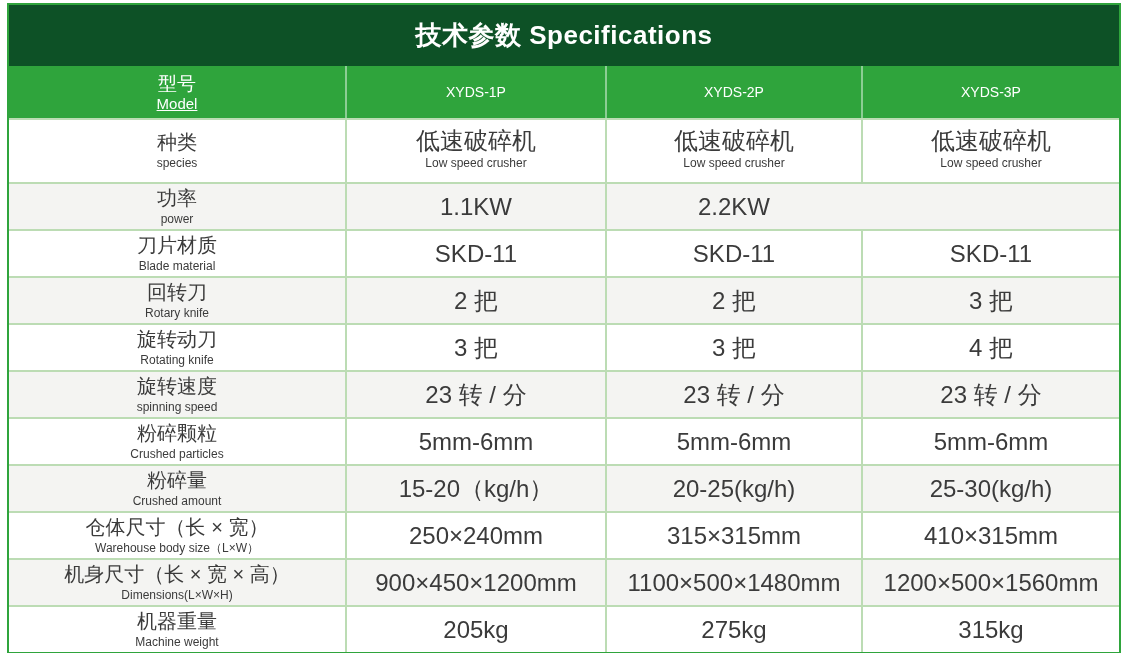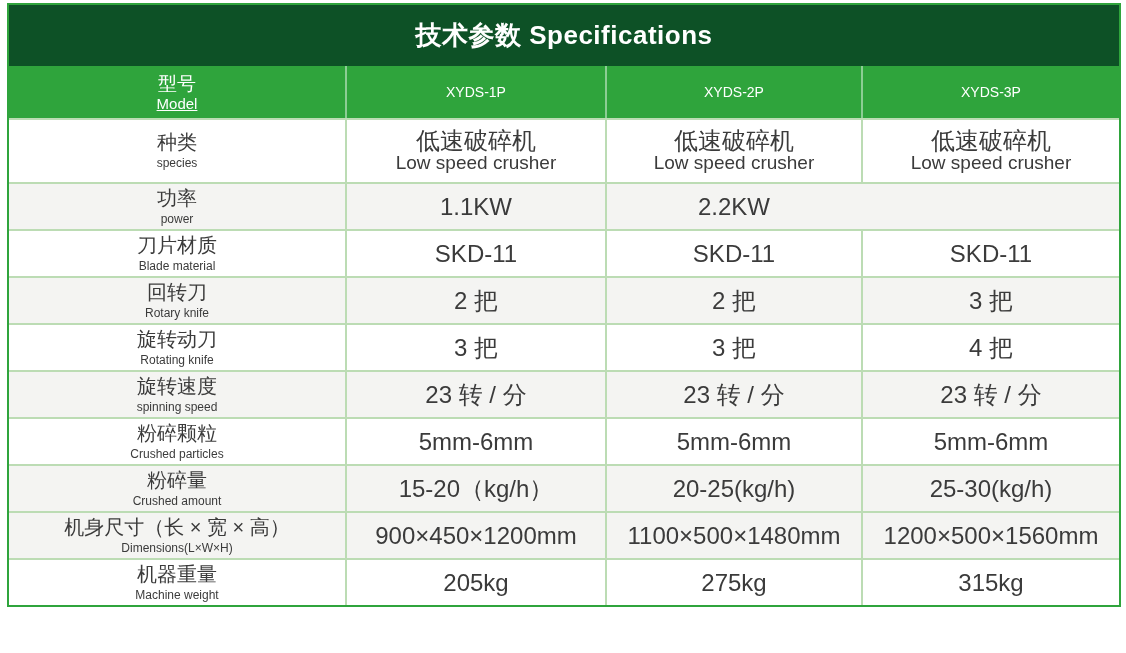--- a/index.html
+++ b/index.html
@@ -32,21 +32,21 @@
   .model-en{font-size:15px;line-height:17px;text-decoration:underline;}
   .model-name{font-size:14px;}
   .row{height:47px;border-top:2px solid var(--line);}
   .row.tall{height:64px;}
   .row.alt{background:var(--alt);}
   .cell{display:flex;flex-direction:column;align-items:center;justify-content:center;min-width:0;}
   .row .cell + .cell{border-left:2px solid var(--line);}
   .cn{font-size:20px;line-height:24px;color:var(--text);}
   .en{font-size:12px;line-height:18px;color:var(--text);}
   .val{font-size:24px;line-height:24px;color:var(--text);}
-  .sub{font-size:19px;line-height:20px;color:var(--text);}
+  .sub{font-size:12px;line-height:20px;color:var(--text);}
 </style>
 </head>
 <body>
 
 <div class="spec-table">
 
   <div class="title-bar">
     <span>技术参数 Specifications</span>
   </div>
 
@@ -180,20 +180,35 @@
         <div class="cell">
           <div class="val">15-20（kg/h）</div>
         </div>
         <div class="cell">
           <div class="val">20-25(kg/h)</div>
         </div>
         <div class="cell">
           <div class="val">25-30(kg/h)</div>
         </div>
       </div>
+      <div class="grid-row row">
+        <div class="cell">
+          <div class="cn">仓体尺寸（长 × 宽）</div>
+          <div class="en">Warehouse body size（L×W）</div>
+        </div>
+        <div class="cell">
+          <div class="val">250×240mm</div>
+        </div>
+        <div class="cell">
+          <div class="val">315×315mm</div>
+        </div>
+        <div class="cell">
+          <div class="val">410×315mm</div>
+        </div>
+      </div>
       <div class="grid-row row alt">
         <div class="cell">
           <div class="cn">机身尺寸（长 × 宽 × 高）</div>
           <div class="en">Dimensions(L×W×H)</div>
         </div>
         <div class="cell">
           <div class="val">900×450×1200mm</div>
         </div>
         <div class="cell">
           <div class="val">1100×500×1480mm</div>

